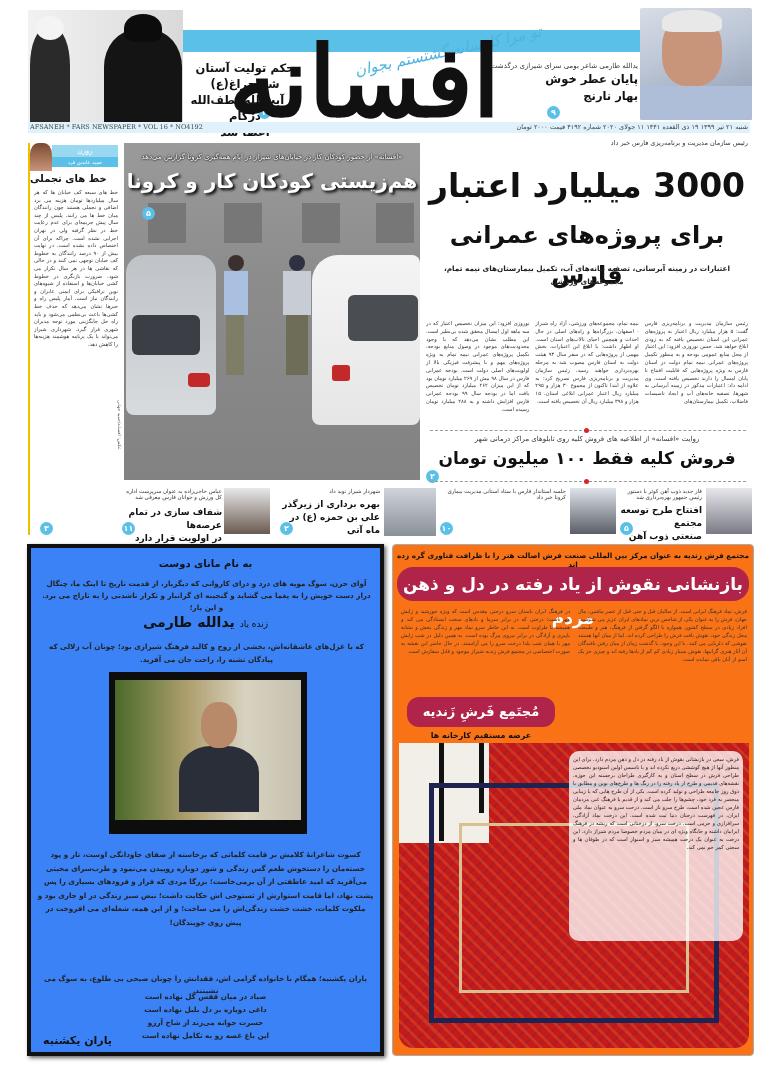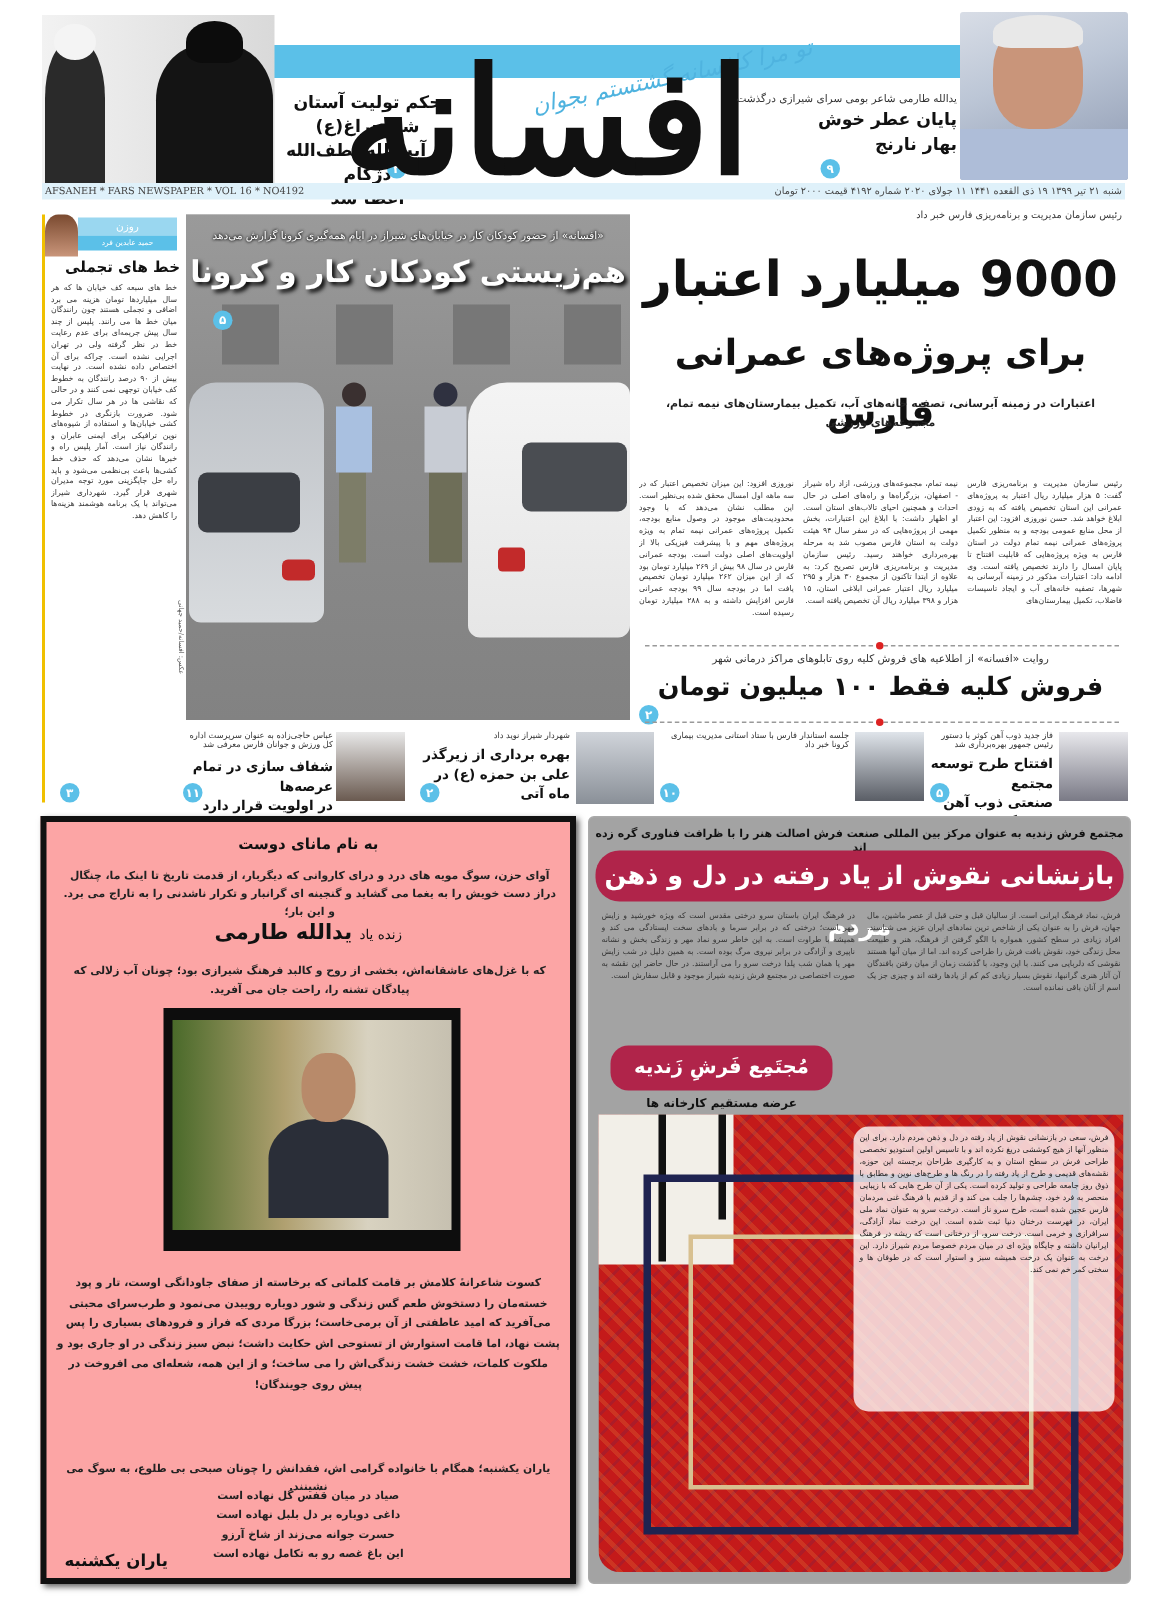--- a/index.html
+++ b/index.html
@@ -36,21 +36,21 @@
   .info-left { left: 30px; top: 123px; font-family: "DejaVu Serif", serif; font-size: 6.5px; color: #444; direction: ltr; white-space: nowrap; }
   .info-right { right: 28px; top: 123px; font-size: 6.5px; color: #444; white-space: nowrap; }
   .subinfo { right: 28px; top: 139px; font-size: 6.5px; color: #333; white-space: nowrap; }
 
   
   .col-left { left: 28px; top: 143px; width: 90px; height: 392px; border-left: 2px solid #f0c000; }
   .col-author { position:absolute; left: 0; top: 0; width: 90px; height: 28px; }
   .col-author .ph { position:absolute; left: 0; top: 0; width: 22px; height: 28px; background: linear-gradient(#7a4a30,#c9957a); border-radius: 40% 40% 0 0; }
   .col-author .tag { position:absolute; left: 22px; top: 2px; width: 66px; height: 12px; background: #9ad7f0; color: #fff; font-size: 7px; text-align: center; line-height: 12px; }
   .col-author .tag2 { position:absolute; left: 22px; top: 14px; width: 66px; height: 10px; background: #5bc0e8; color: #fff; font-size: 5px; text-align: center; line-height: 10px; }
-  .col-title { position:absolute; left: 0; top: 30px; width: 90px; text-align: right; font-weight: bold; font-size: 10px; }
+  .col-title { position:absolute; left: 0; top: 30px; width: 90px; text-align: left; font-weight: bold; font-size: 10px; }
   .col-body { position:absolute; left: 4px; top: 46px; width: 84px; font-size: 5.2px; line-height: 7.6px; color: #333; text-align: justify; overflow: hidden; height: 340px; }
 
   
   .photo-story { left: 124px; top: 143px; width: 296px; height: 337px; background: #8a8a8a; overflow: hidden; }
   .road { position:absolute; inset: 0; background: linear-gradient(180deg,#9a9a9a 0%,#8c8c8c 40%,#828282 100%); }
   .stripe { position:absolute; top: 60px; width: 38px; height: 40px; background: #777; }
   .car-l { position:absolute; left: 2px; top: 112px; width: 90px; height: 160px; background: linear-gradient(#bfc3c8,#d8dbde); border-radius: 18px 18px 8px 8px; }
   .car-l .win { position:absolute; left: 6px; top: 60px; width: 68px; height: 40px; background: #3b3e44; border-radius: 6px; }
   .car-l .tail { position:absolute; left: 62px; top: 118px; width: 22px; height: 14px; background: #c22a2a; border-radius: 4px; }
   .car-r { position:absolute; left: 188px; top: 112px; width: 108px; height: 170px; background: linear-gradient(#f4f4f4,#e6e6e6); border-radius: 26px 8px 8px 8px; }
@@ -84,39 +84,39 @@
   .kidney-badge { left: 426px; top: 470px; }
 
   
   .teaser { top: 486px; height: 52px; }
   .teaser .img { position:absolute; top: 2px; width: 46px; height: 46px; background: #ccc; }
   .teaser .kick { position:absolute; top: 2px; font-size: 5.5px; color: #333; text-align: right; white-space: nowrap; }
   .teaser .ttl { position:absolute; top: 16px; font-size: 9px; font-weight: bold; text-align: right; line-height: 13px; }
   .teaser .badge { position:absolute; top: 36px; }
 
   
-  .memorial { left: 27px; top: 544px; width: 357px; height: 512px; background: #fca5a5; border: 4px solid #111; box-shadow: 2px 2px 4px #666; }
+  .memorial { left: 27px; top: 544px; width: 357px; height: 512px; background: #3b82f6; border: 4px solid #111; box-shadow: 2px 2px 4px #666; }
   .mem-head { position:absolute; top: 10px; width: 100%; text-align: center; font-weight: bold; font-size: 10px; }
   .mem-p1 { position:absolute; top: 30px; left: 10px; width: 331px; text-align: center; font-size: 7.2px; line-height: 12px; font-weight: bold; color: #222; }
   .mem-name { position:absolute; top: 66px; width: 100%; text-align: center; font-weight: bold; font-size: 14px; }
   .mem-name small { font-size: 9px; font-weight: normal; }
   .mem-p2 { position:absolute; top: 92px; left: 10px; width: 331px; text-align: center; font-size: 7.2px; line-height: 13px; color: #222; font-weight: bold; }
   .mem-photo { position:absolute; left: 78px; top: 124px; width: 198px; height: 162px; background: #0d0d0d; }
   .mem-photo .inner { position:absolute; left: 6px; top: 8px; width: 186px; height: 140px; background: linear-gradient(90deg,#4a6a2a 0%,#b0a070 40%,#d8d2c0 70%,#c6c0b0 100%); }
   .mem-photo .person { position:absolute; left: 70px; top: 30px; width: 80px; height: 110px; }
   .mem-photo .person .hd { position:absolute; left: 22px; top: 0; width: 36px; height: 46px; background: #b88a6a; border-radius: 45%; }
   .mem-photo .person .bd { position:absolute; left: 0; top: 44px; width: 80px; height: 66px; background: #2a2e38; border-radius: 40% 40% 0 0; }
   .mem-p3 { position:absolute; top: 300px; left: 6px; width: 337px; text-align: center; font-size: 7.2px; line-height: 13.5px; color: #222; font-weight: bold; }
   .mem-p4 { position:absolute; top: 385px; left: 6px; width: 337px; text-align: center; font-size: 7.2px; line-height: 13.5px; color: #222; font-weight: bold; }
   .mem-p5 { position:absolute; top: 425px; left: 6px; width: 337px; text-align: center; font-size: 7.2px; line-height: 12px; color: #222; font-weight: bold; }
   .mem-poem { position:absolute; top: 442px; left: 6px; width: 337px; text-align: center; font-size: 7.2px; line-height: 13px; color: #222; font-weight: bold; }
   .mem-sign { position:absolute; top: 486px; left: 12px; font-weight: bold; font-size: 11px; direction: rtl; }
 
   
-  .ad { left: 392px; top: 544px; width: 362px; height: 512px; border: 1px solid #aaa; border-radius: 4px; background: #a3a3a3; overflow: hidden; }
+  .ad { left: 392px; top: 544px; width: 362px; height: 512px; border: 1px solid #aaa; border-radius: 4px; background: #f97316; overflow: hidden; }
   .ad-kicker { position:absolute; top: 6px; width: 100%; text-align: center; font-weight: bold; font-size: 7.3px; }
   .ad-banner { position:absolute; left: 4px; top: 22px; width: 352px; height: 34px; background: #b0244a; border-radius: 16px; color: #fff; font-weight: bold; font-size: 17px; text-align: center; line-height: 34px; }
   .ad-cols { position:absolute; left: 8px; top: 62px; width: 346px; display: flex; gap: 8px; }
   .ad-col { flex: 1; font-size: 5.2px; line-height: 8px; color: #333; text-align: justify; overflow: hidden; height: 90px; }
   .ad-col2 { height: 180px; }
   .ad-logo { position:absolute; left: 14px; top: 152px; width: 148px; height: 30px; background: #b0244a; border-radius: 12px; color: #fff; font-weight: bold; font-size: 13px; text-align: center; line-height: 30px; }
   .ad-logo-sub { position:absolute; left: 14px; top: 186px; width: 148px; text-align: center; font-size: 8px; font-weight: bold; }
   .carpet { position:absolute; left: 6px; top: 198px; width: 350px; height: 305px; border-radius: 0 0 14px 14px; background:
       repeating-linear-gradient(45deg, rgba(255,200,80,.15) 0 3px, transparent 3px 9px),
       repeating-linear-gradient(-45deg, rgba(40,40,120,.15) 0 2px, transparent 2px 10px),
@@ -203,21 +203,21 @@
       <div class="l"></div>
       <div class="b"></div>
       <div class="h"></div>
     </div>
   <div class="story-kicker">«افسانه» از حضور کودکان کار در خیابان‌های شیراز در ایام همه‌گیری کرونا گزارش می‌دهد</div>
   <div class="story-title">هم‌زیستی کودکان کار و کرونا</div>
   <div class="page-badge story-badge">۵</div>
 </div>
 <div class="abs photo-credit">عکس: افسانه/حمید جهانی</div>
 
-<div class="abs lead-headline">9000 میلیارد اعتبار</div>
+<div class="abs lead-headline">3000 میلیارد اعتبار</div>
 <div class="abs lead-subhead">برای پروژه‌های عمرانی فارس</div>
 <div class="abs lead-summary">
   <div>اعتبارات در زمینه آبرسانی، تصفیه خانه‌های آب، تکمیل بیمارستان‌های نیمه تمام، مجموعه‌های ورزشی</div>
 </div>
 <div class="abs lead-cols">
   <div class="lead-col">رئیس سازمان مدیریت و برنامه‌ریزی فارس گفت: ۵ هزار میلیارد ریال اعتبار به پروژه‌های عمرانی این استان تخصیص یافته که به زودی ابلاغ خواهد شد. حسن نوروزی افزود: این اعتبار از محل منابع عمومی بودجه و به منظور تکمیل پروژه‌های عمرانی نیمه تمام دولت در استان فارس به ویژه پروژه‌هایی که قابلیت افتتاح تا پایان امسال را دارند تخصیص یافته است. وی ادامه داد: اعتبارات مذکور در زمینه آبرسانی به شهرها، تصفیه خانه‌های آب و ایجاد تاسیسات فاضلاب، تکمیل بیمارستان‌های</div>
   <div class="lead-col">نیمه تمام، مجموعه‌های ورزشی، آزاد راه شیراز - اصفهان، بزرگراه‌ها و راه‌های اصلی در حال احداث و همچنین احیای تالاب‌های استان است. او اظهار داشت: با ابلاغ این اعتبارات، بخش مهمی از پروژه‌هایی که در سفر سال ۹۴ هیئت دولت به استان فارس مصوب شد به مرحله بهره‌برداری خواهند رسید. رئیس سازمان مدیریت و برنامه‌ریزی فارس تصریح کرد: به علاوه از ابتدا تاکنون از مجموع ۳۰ هزار و ۲۹۵ میلیارد ریال اعتبار عمرانی ابلاغی استان، ۱۵ هزار و ۳۹۸ میلیارد ریال آن تخصیص یافته است.</div>
   <div class="lead-col">نوروزی افزود: این میزان تخصیص اعتبار که در سه ماهه اول امسال محقق شده بی‌نظیر است. این مطلب نشان می‌دهد که با وجود محدودیت‌های موجود در وصول منابع بودجه، تکمیل پروژه‌های عمرانی نیمه تمام به ویژه پروژه‌های مهم و با پیشرفت فیزیکی بالا از اولویت‌های اصلی دولت است. بودجه عمرانی فارس در سال ۹۸ بیش از ۲۶۹ میلیارد تومان بود که از این میزان ۲۶۲ میلیارد تومان تخصیص یافت اما در بودجه سال ۹۹ بودجه عمرانی فارس افزایش داشته و به ۲۸۸ میلیارد تومان رسیده است.</div>
 </div>
 

